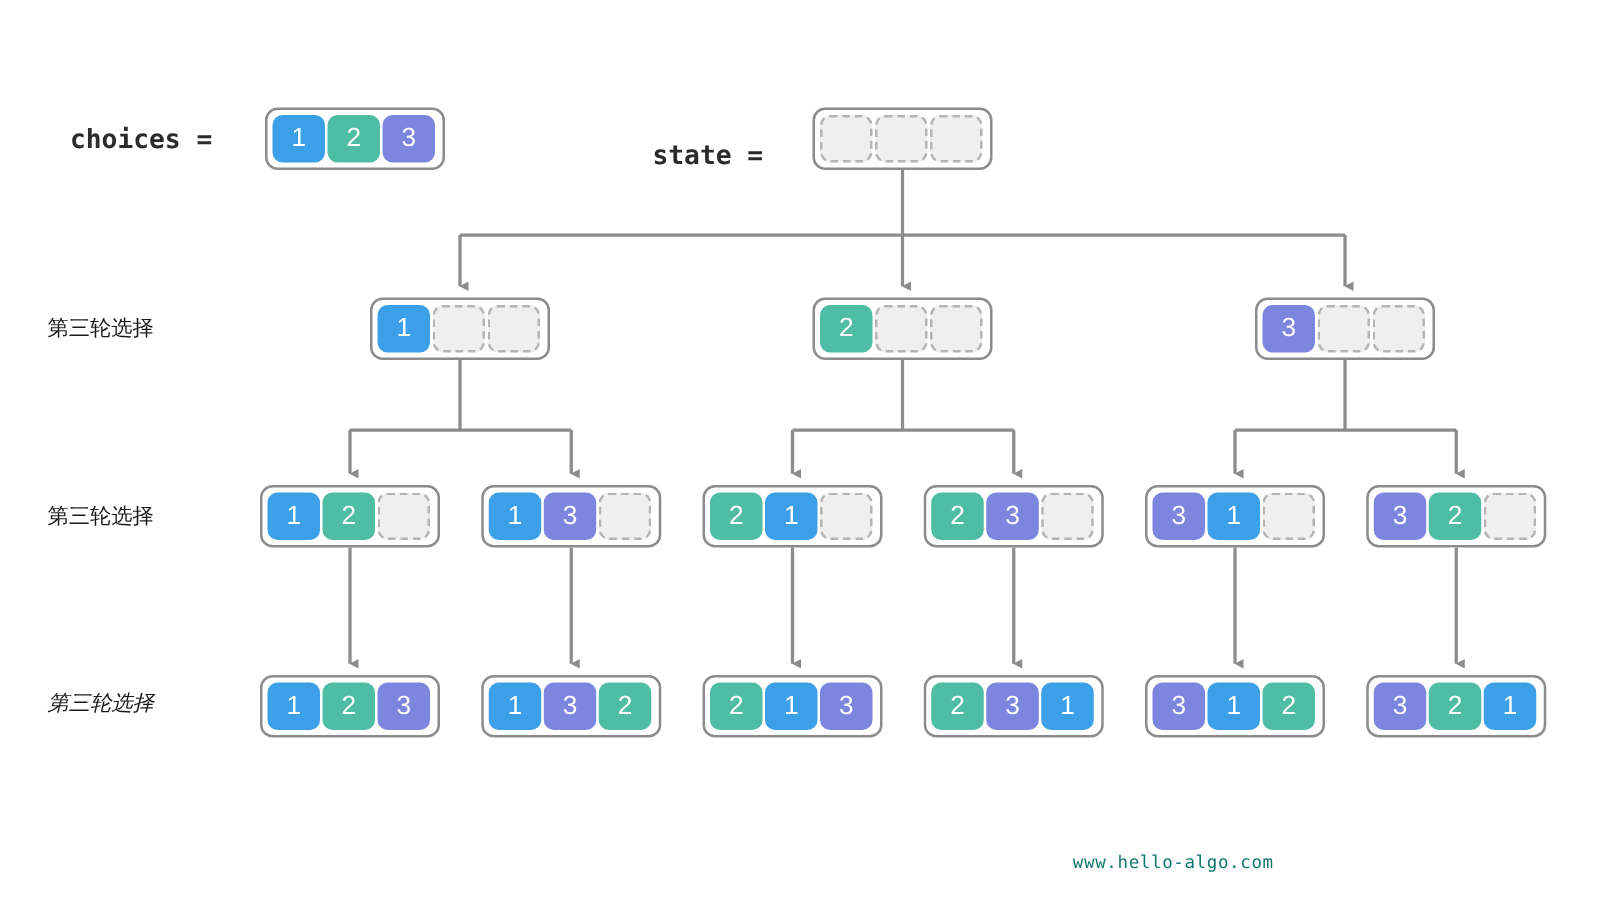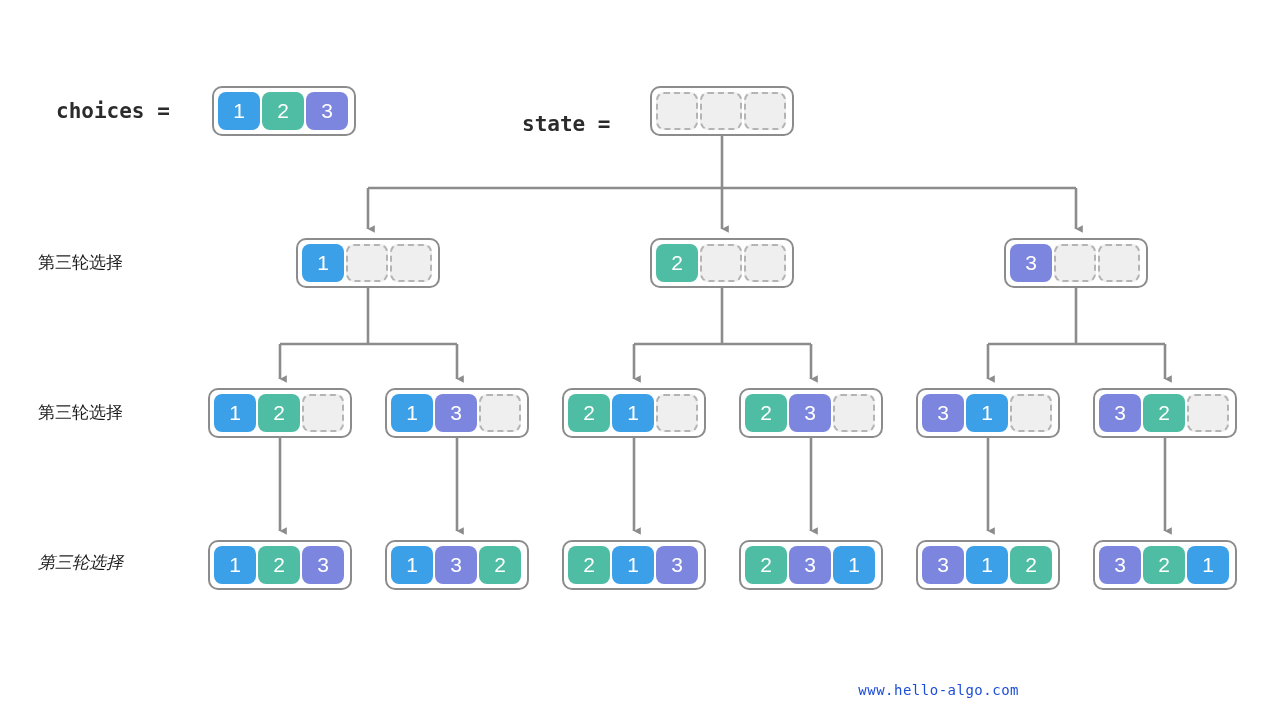--- a/index.html
+++ b/index.html
@@ -68,21 +68,21 @@
     font-size: 17px;
     color: #1a1a1a;
     white-space: nowrap;
   }
   .watermark {
     position: absolute;
     right: 33px;
     bottom: 22px;
     font-family: "DejaVu Sans Mono", "Liberation Mono", monospace;
     font-size: 14px;
-    color: #1d4ed8;
+    color: #0f766e;
     letter-spacing: 0.5px;
     white-space: nowrap;
   }
 </style>
 </head>
 <body>
 
 <div id="canvas">
 
   <svg id="edges" viewBox="0 0 1280 720">

